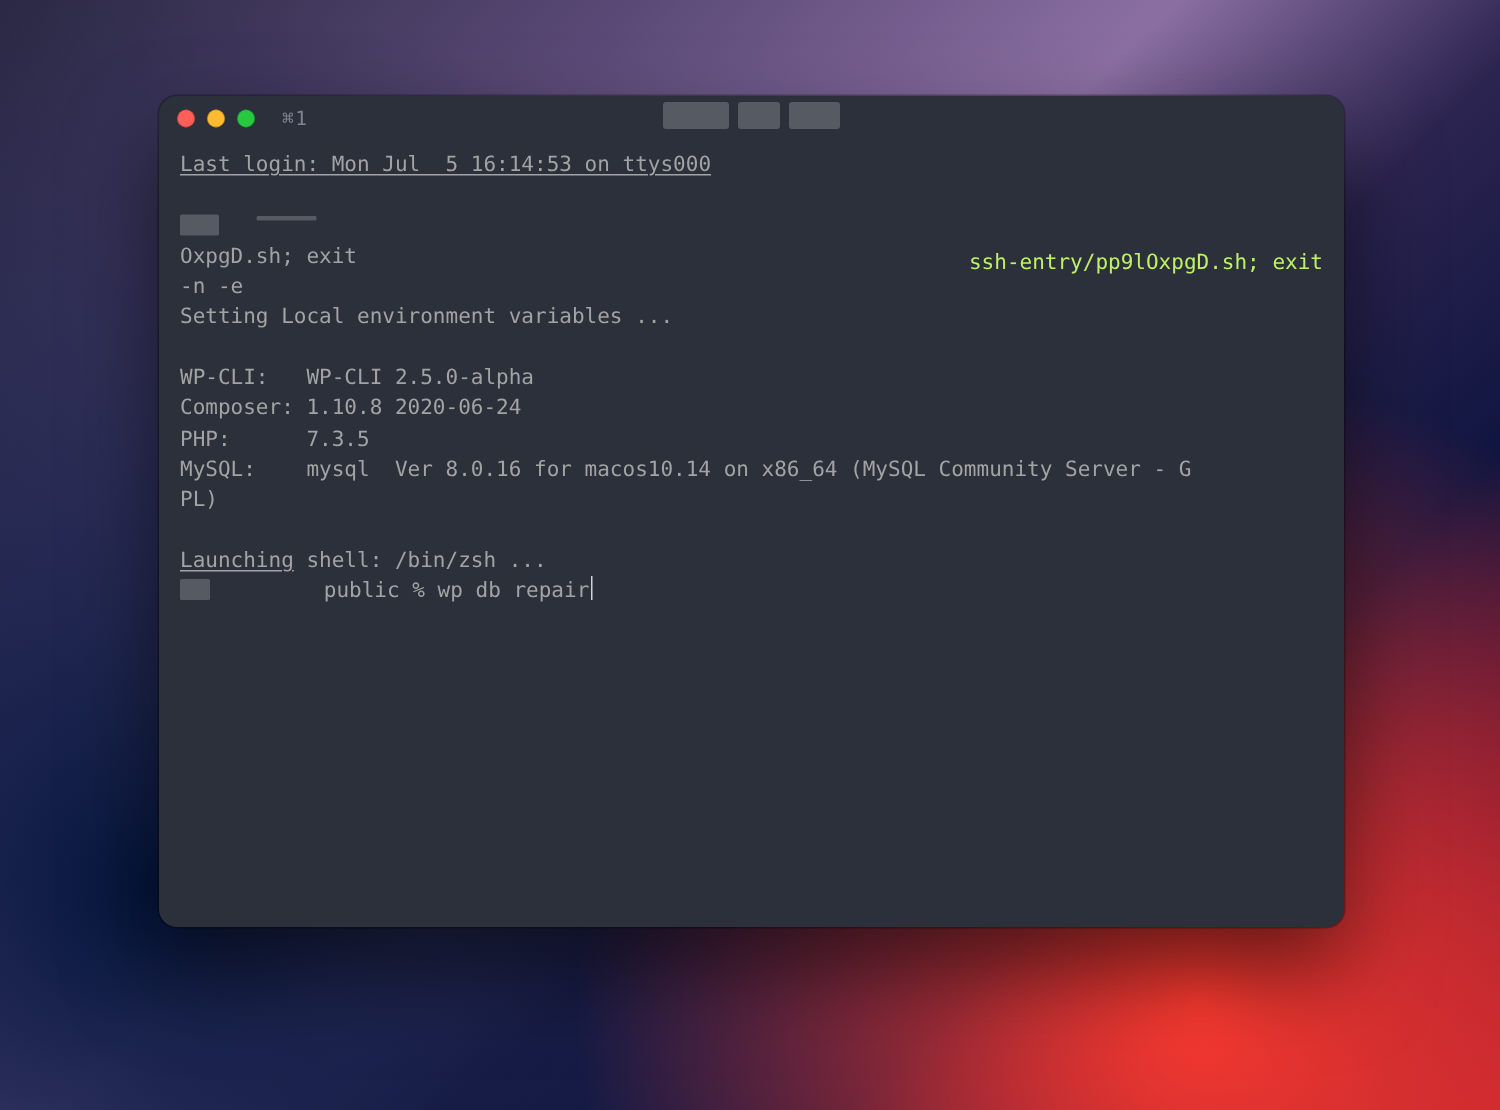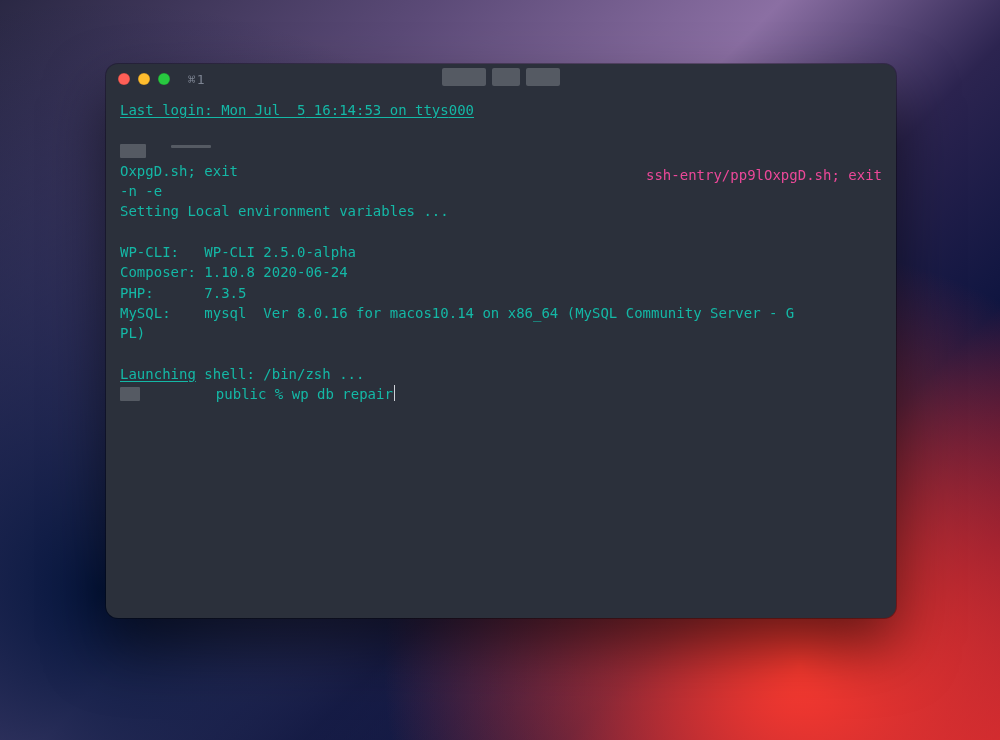--- a/index.html
+++ b/index.html
@@ -79,33 +79,33 @@
     border-radius: 2px;
   }
 
   .term-body {
     position: relative;
     padding: 6px 14px 14px 14px;
     font-size: 14px;
     line-height: 1.45;
     white-space: pre;
     font-family: "SF Mono","Menlo","Consolas",monospace;
-    color: #14b8a6;
+    color: #a3a3a3;
   }
 
   .u { text-decoration: underline; text-underline-offset: 2px; }
 
   .right-block {
     position: absolute;
     top: 60px;
     right: 14px;
     text-align: right;
     font-size: 14px;
     line-height: 1.45;
-    color: #ec4899;
+    color: #bef264;
     white-space: pre;
   }
 
   .cursor {
     display: inline-block;
     width: 1px;
     height: 16px;
     background: #cfd2d8;
     vertical-align: -2px;
     margin-left: 1px;

